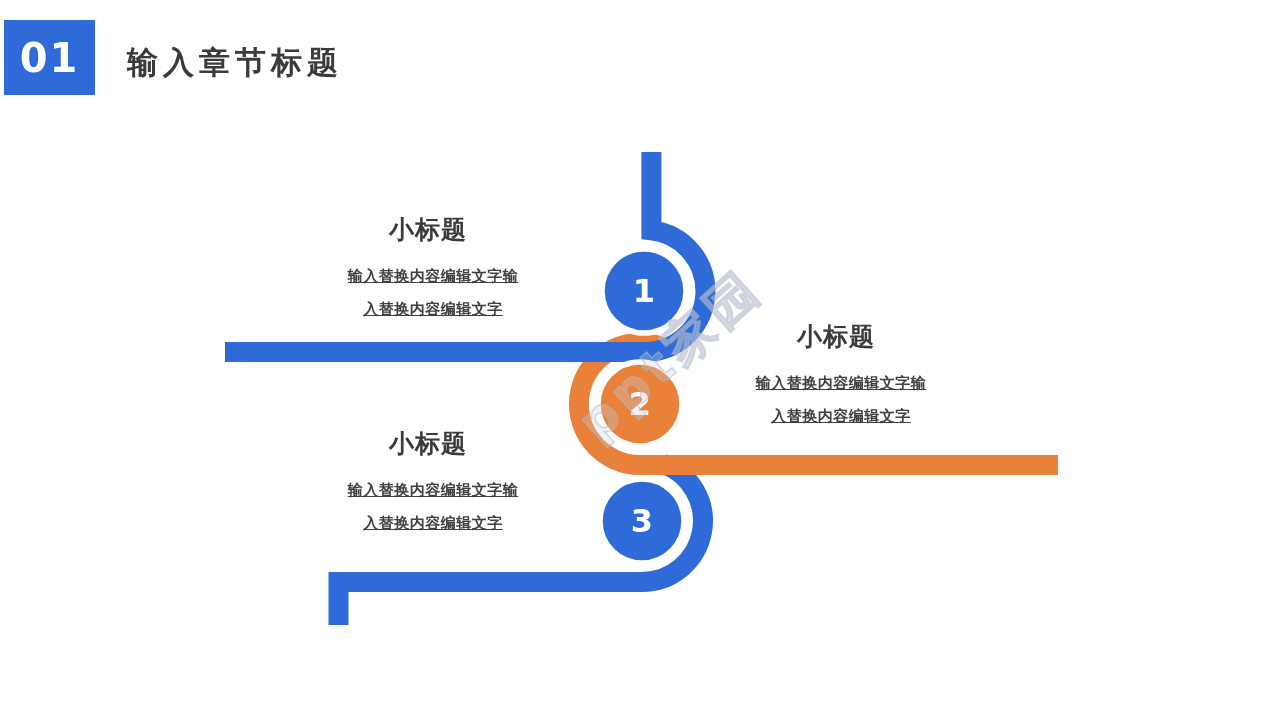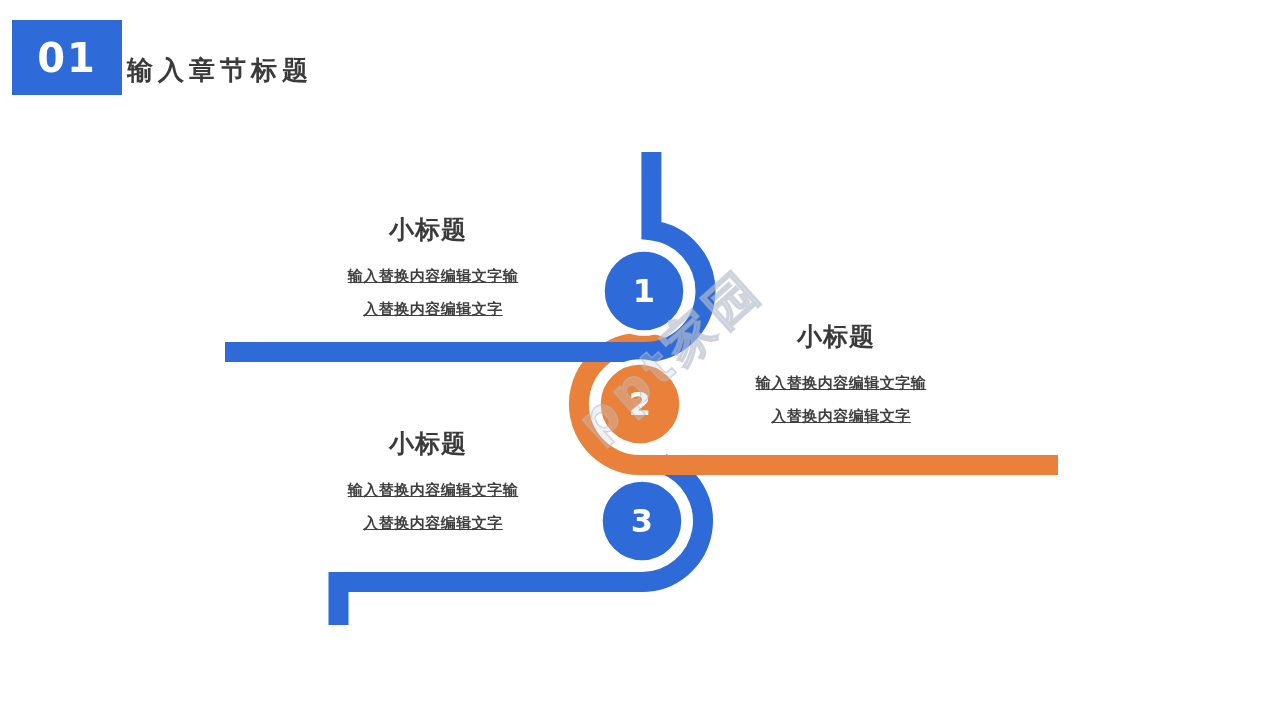--- a/index.html
+++ b/index.html
@@ -12,30 +12,30 @@
   html,body{width:1280px;height:720px;}
   body{
     position:relative;
     width:1280px;height:720px;
     background:#ffffff;
     overflow:hidden;
     font-family:"DejaVu Sans","Liberation Sans",sans-serif;
   }
   
   .num-box{
-    position:absolute;left:12px;top:20px;width:110px;height:75px;
+    position:absolute;left:4px;top:20px;width:91px;height:75px;
     background:var(--c-blue);
     display:flex;align-items:center;justify-content:center;
   }
   .num-box span{
     color:#fff;font-size:40px;font-weight:800;letter-spacing:2px;
   }
   .page-title{
-    position:absolute;left:127px;top:52px;
-    font-size:26px;line-height:36px;font-weight:800;
+    position:absolute;left:127px;top:44px;
+    font-size:31px;line-height:36px;font-weight:800;
     letter-spacing:5px;color:var(--c-text-dark);
     white-space:nowrap;
   }
   
   .diagram{
     position:absolute;left:0;top:0;width:1280px;height:720px;z-index:1;
   }
   .stroke-blue{stroke:var(--c-blue);}
   .stroke-orange{stroke:var(--c-orange);}
   .fill-blue{fill:var(--c-blue);}

